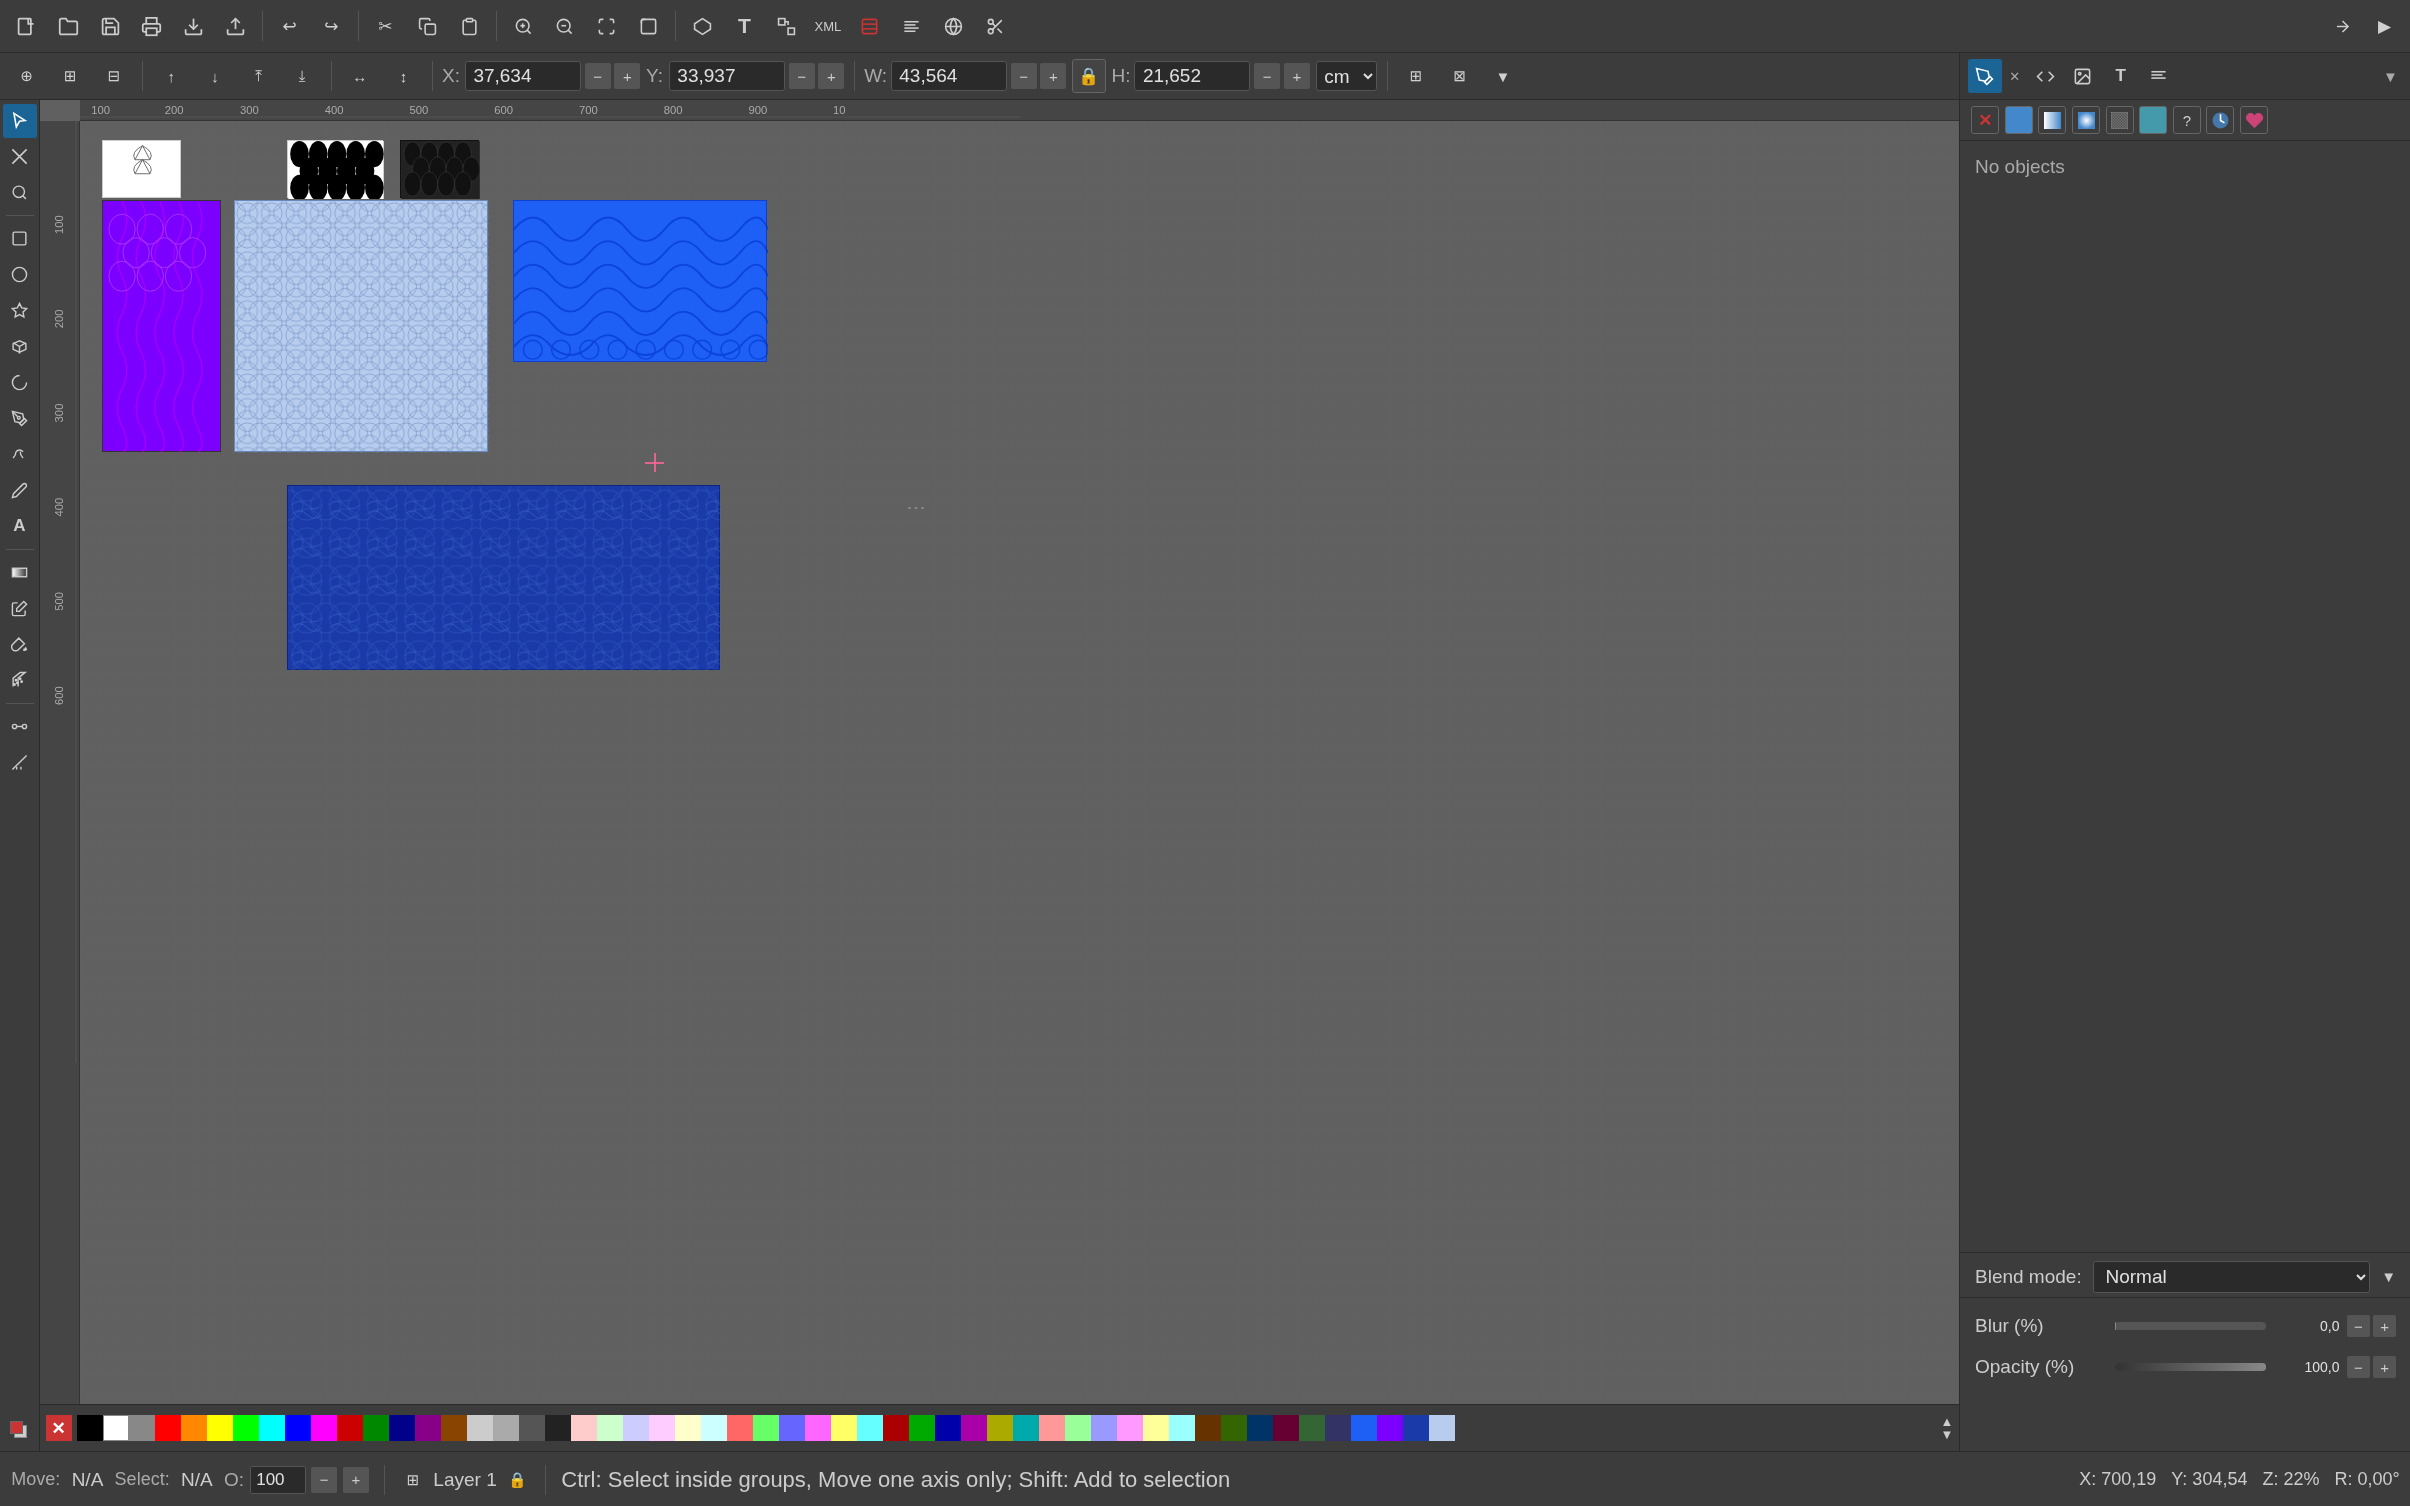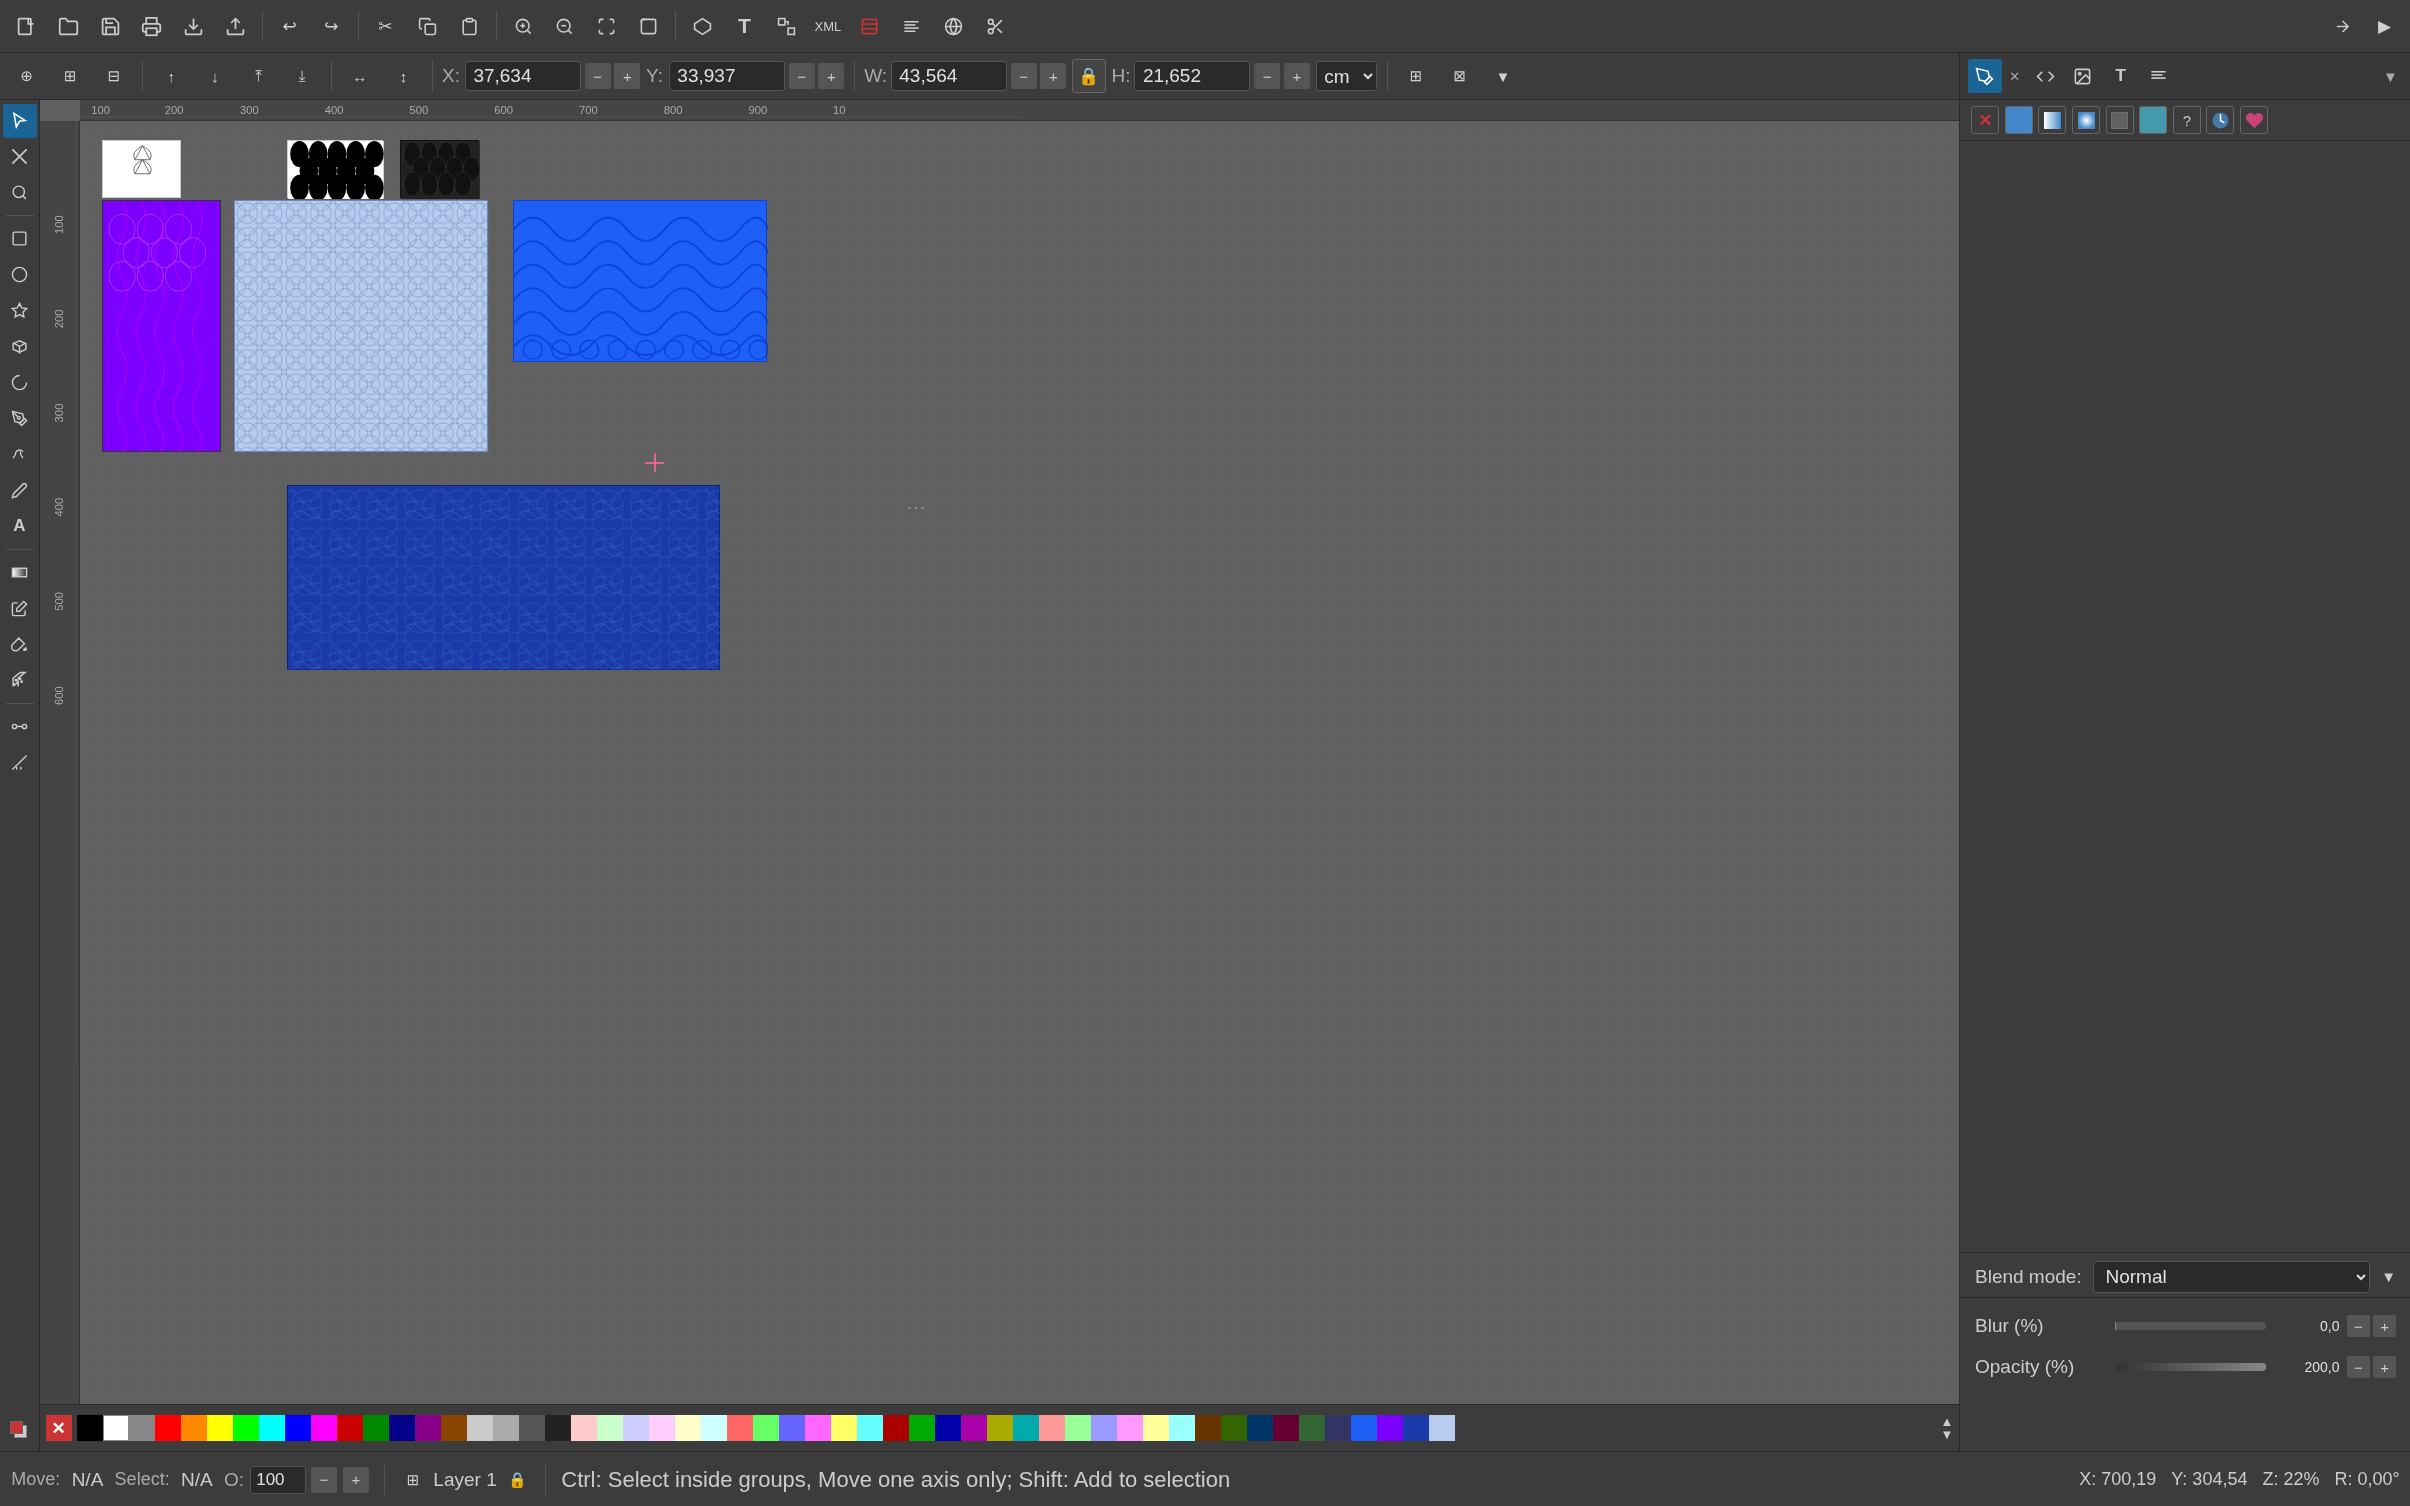--- a/index.html
+++ b/index.html
@@ -1213,20 +1213,23 @@
       </svg>
     </div>
 
     <div class="swatch-btn">
       <svg width="19" height="19" viewBox="0 0 24 24">
         <path d="M20.84 4.61a5.5 5.5 0 00-7.78 0L12 5.67l-1.06-1.06a5.5 5.5 0 00-7.78 7.78l1.06 1.06L12 21.23l7.78-7.78 1.06-1.06a5.5 5.5 0 000-7.78z" fill="#cc4477" stroke="#cc4477" stroke-width="1"></path>
       </svg>
     </div>
   </div>
 
+  <div id="no-objects">
+    <span>No objects</span>
+  </div>
 
   <div id="blend-section">
     <span class="blend-label">Blend mode:</span>
     <select class="blend-select">
       <option>Normal</option>
       <option>Multiply</option>
       <option>Screen</option>
       <option>Overlay</option>
       <option>Darken</option>
       <option>Lighten</option>
@@ -1254,21 +1257,21 @@
       <div class="param-plus-minus">
         <button class="pm-btn">−</button>
         <button class="pm-btn">+</button>
       </div>
     </div>
     <div class="param-row">
       <span class="param-label">Opacity (%)</span>
       <div class="param-value">
         <div style="width:100%;height:100%;background:linear-gradient(to right, #333, #888);border-radius:3.8px;"></div>
       </div>
-      <span class="param-number">200,0</span>
+      <span class="param-number">100,0</span>
       <div class="param-plus-minus">
         <button class="pm-btn">−</button>
         <button class="pm-btn">+</button>
       </div>
     </div>
   </div>
 </div>
 
 
 </body></html>

